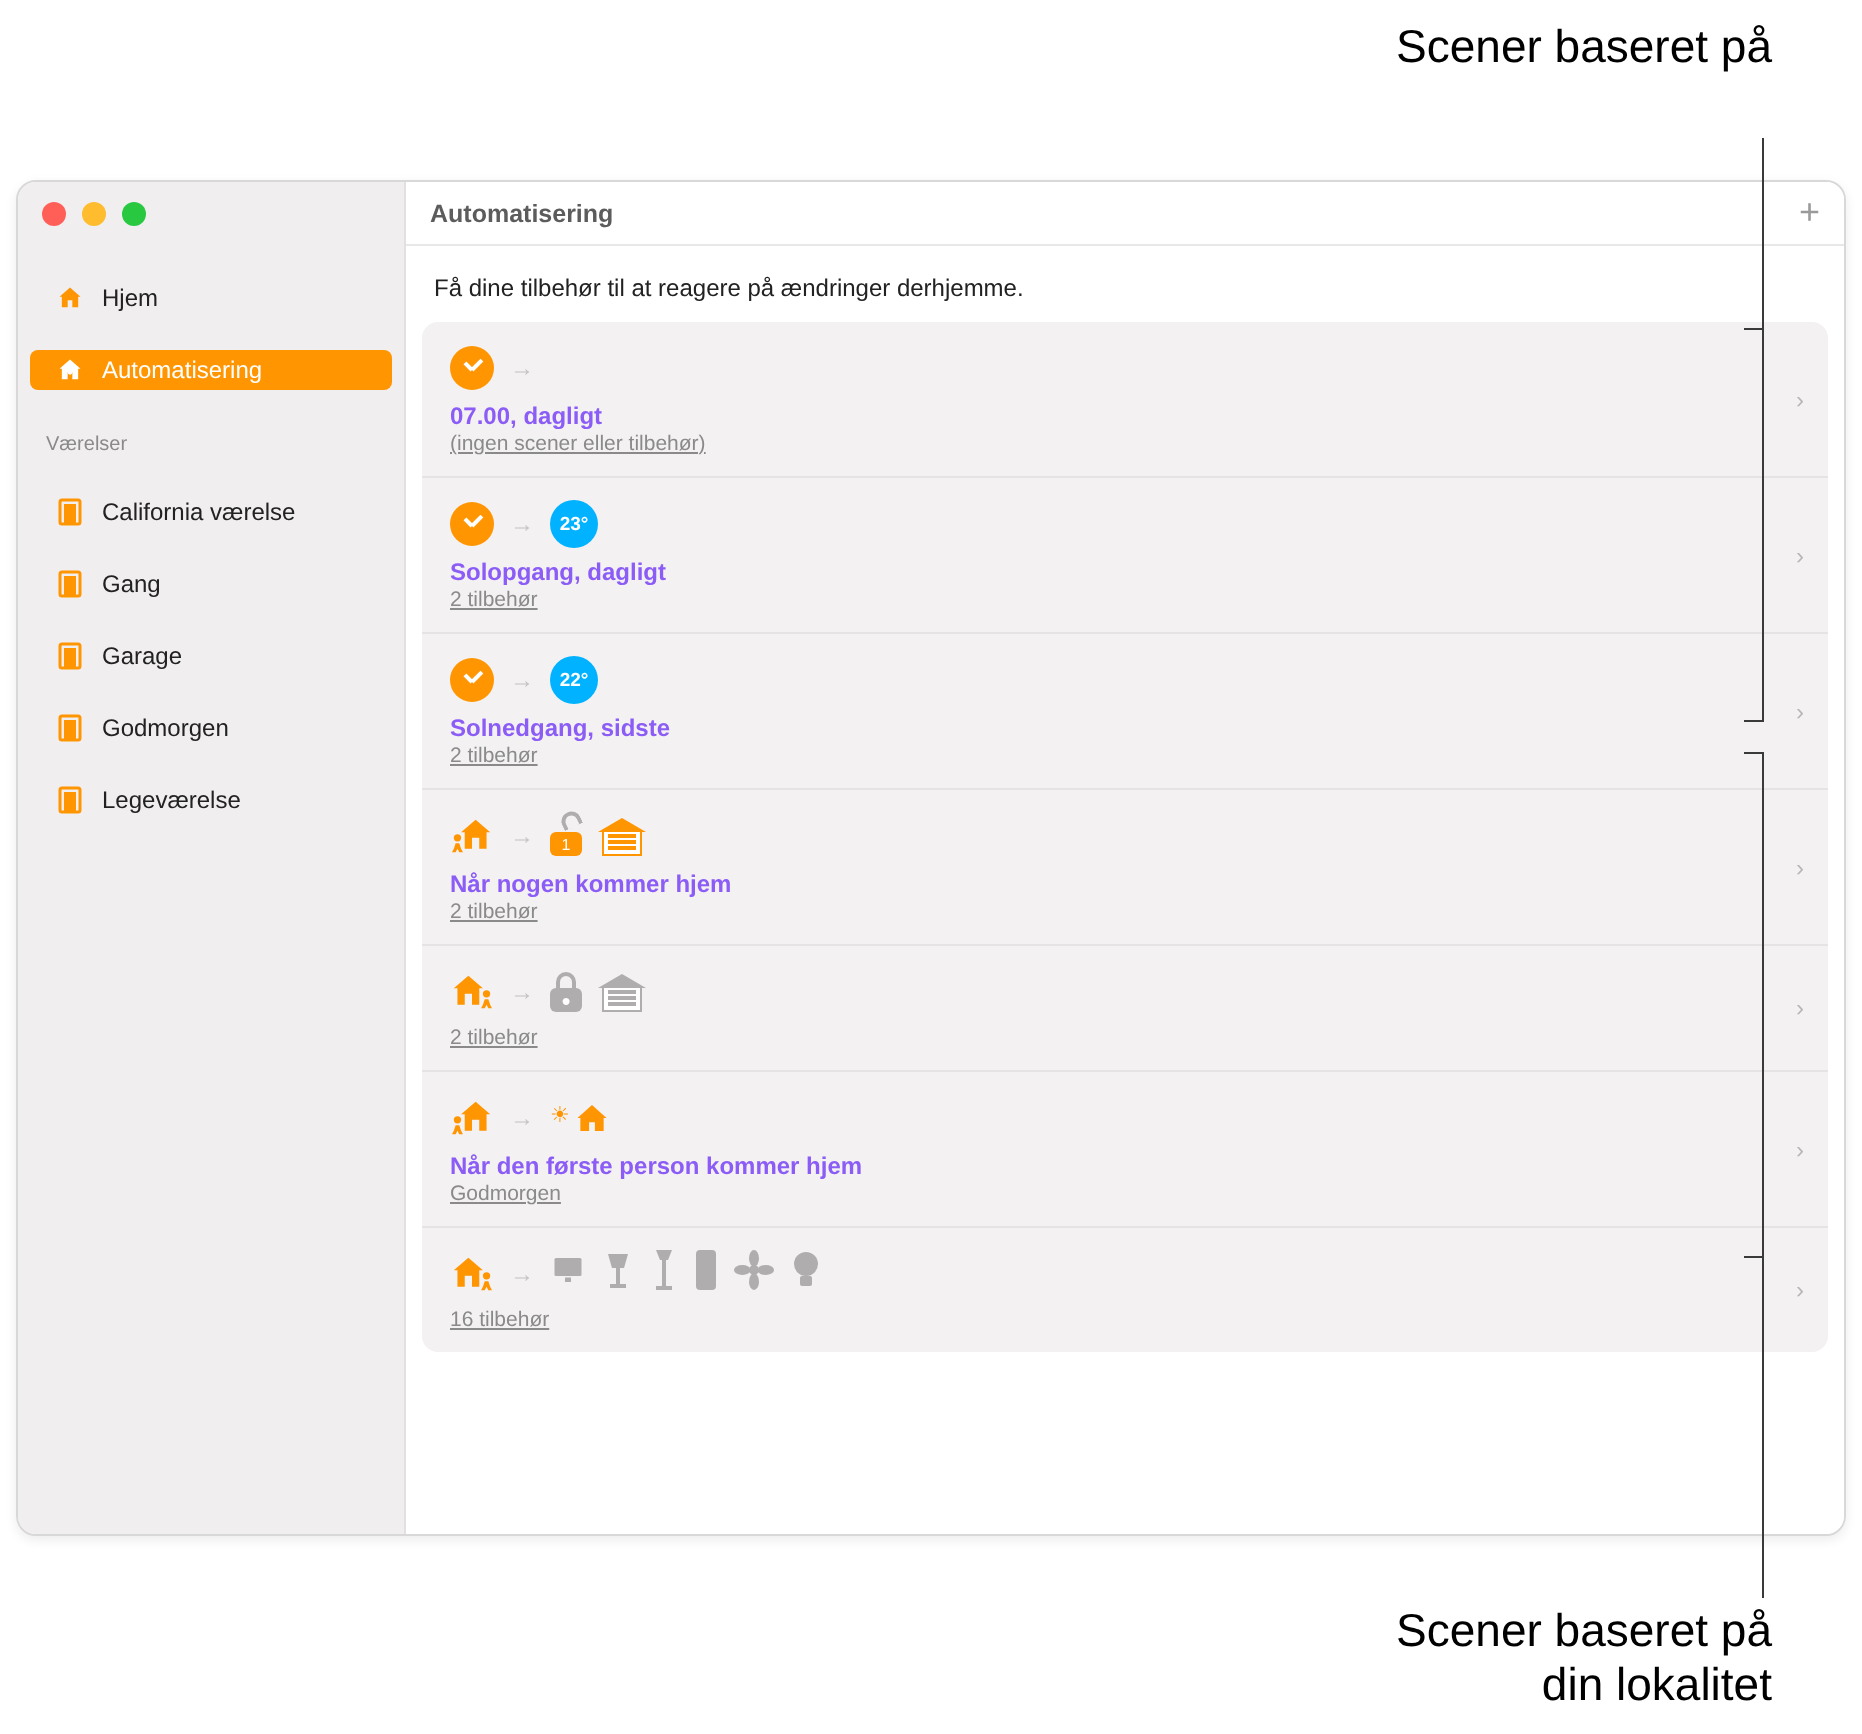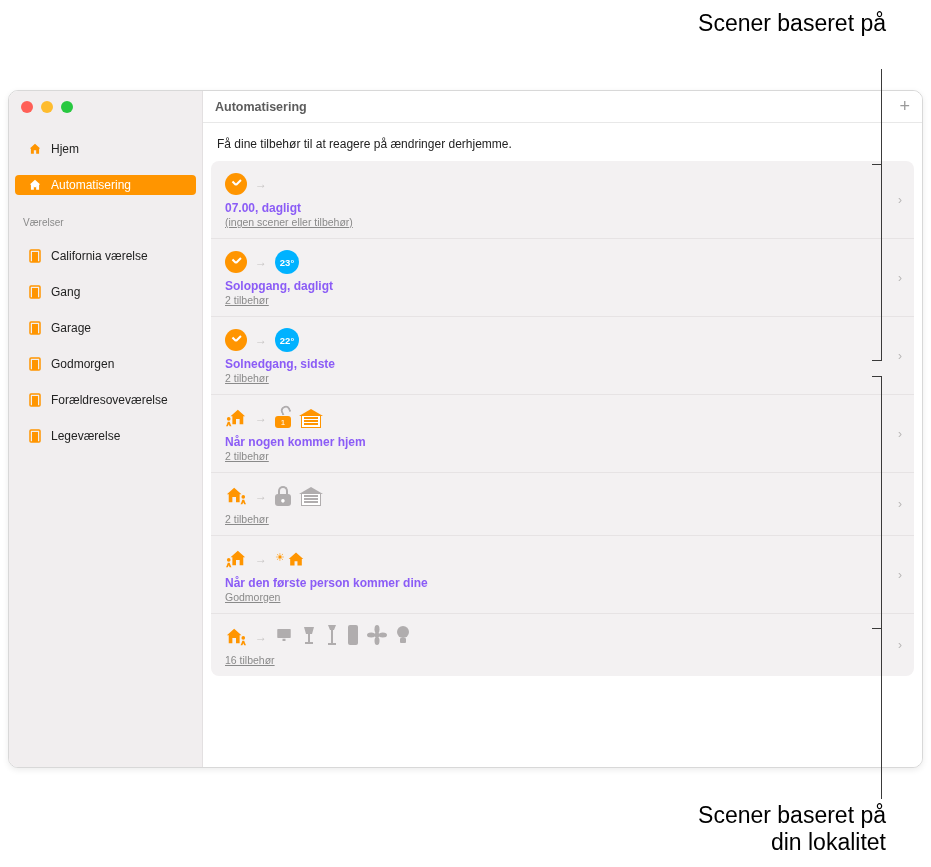--- a/index.html
+++ b/index.html
@@ -271,29 +271,20 @@
       </span>
       <span>Godmorgen</span>
     </div>
     <div class="nav-item">
       <span class="nav-icon orange">
         <svg width="12" height="14" viewBox="0 0 12 14">
             <rect x="1" y="1" width="10" height="12" rx="1" fill="none" stroke="currentColor" stroke-width="1.5"></rect>
             <rect x="3" y="3" width="6" height="10" fill="currentColor"></rect>
           </svg>
       </span>
-      <span>Forældresoveværelse</span>
-    </div>
-    <div class="nav-item">
-      <span class="nav-icon orange">
-        <svg width="12" height="14" viewBox="0 0 12 14">
-            <rect x="1" y="1" width="10" height="12" rx="1" fill="none" stroke="currentColor" stroke-width="1.5"></rect>
-            <rect x="3" y="3" width="6" height="10" fill="currentColor"></rect>
-          </svg>
-      </span>
       <span>Legeværelse</span>
     </div>
   </div>
 
   <div class="main">
     <div class="toolbar">
       <span>Automatisering</span>
       <span class="add-btn">+</span>
     </div>
     <div class="subtitle">Få dine tilbehør til at reagere på ændringer derhjemme.</div>
@@ -397,21 +388,21 @@
               </svg>
           </span>
           <span class="arrow">→</span>
           <span class="sunhouse">
             <span class="sun">☀</span>
             <svg width="18" height="16" viewBox="0 0 24 22">
                 <path fill="#ff9500" d="M12 2l10 9h-2v9h-6v-6h-4v6H4v-9H2z"></path>
               </svg>
           </span>
         </div>
-        <div class="row-title">Når den første person kommer dine</div>
+        <div class="row-title">Når den første person kommer hjem</div>
         <div class="row-sub">Godmorgen</div>
         <span class="chev">›</span>
       </div>
 
       <div class="row">
         <div class="icons">
           <span class="person-home">
             <svg width="22" height="20" viewBox="0 0 24 22">
                 <path fill="#ff9500" d="M10 2l8 7h-2v9h-4v-6H8v6H4v-9H2z"></path>
                 <circle cx="20" cy="12" r="2" fill="#ff9500"></circle>

